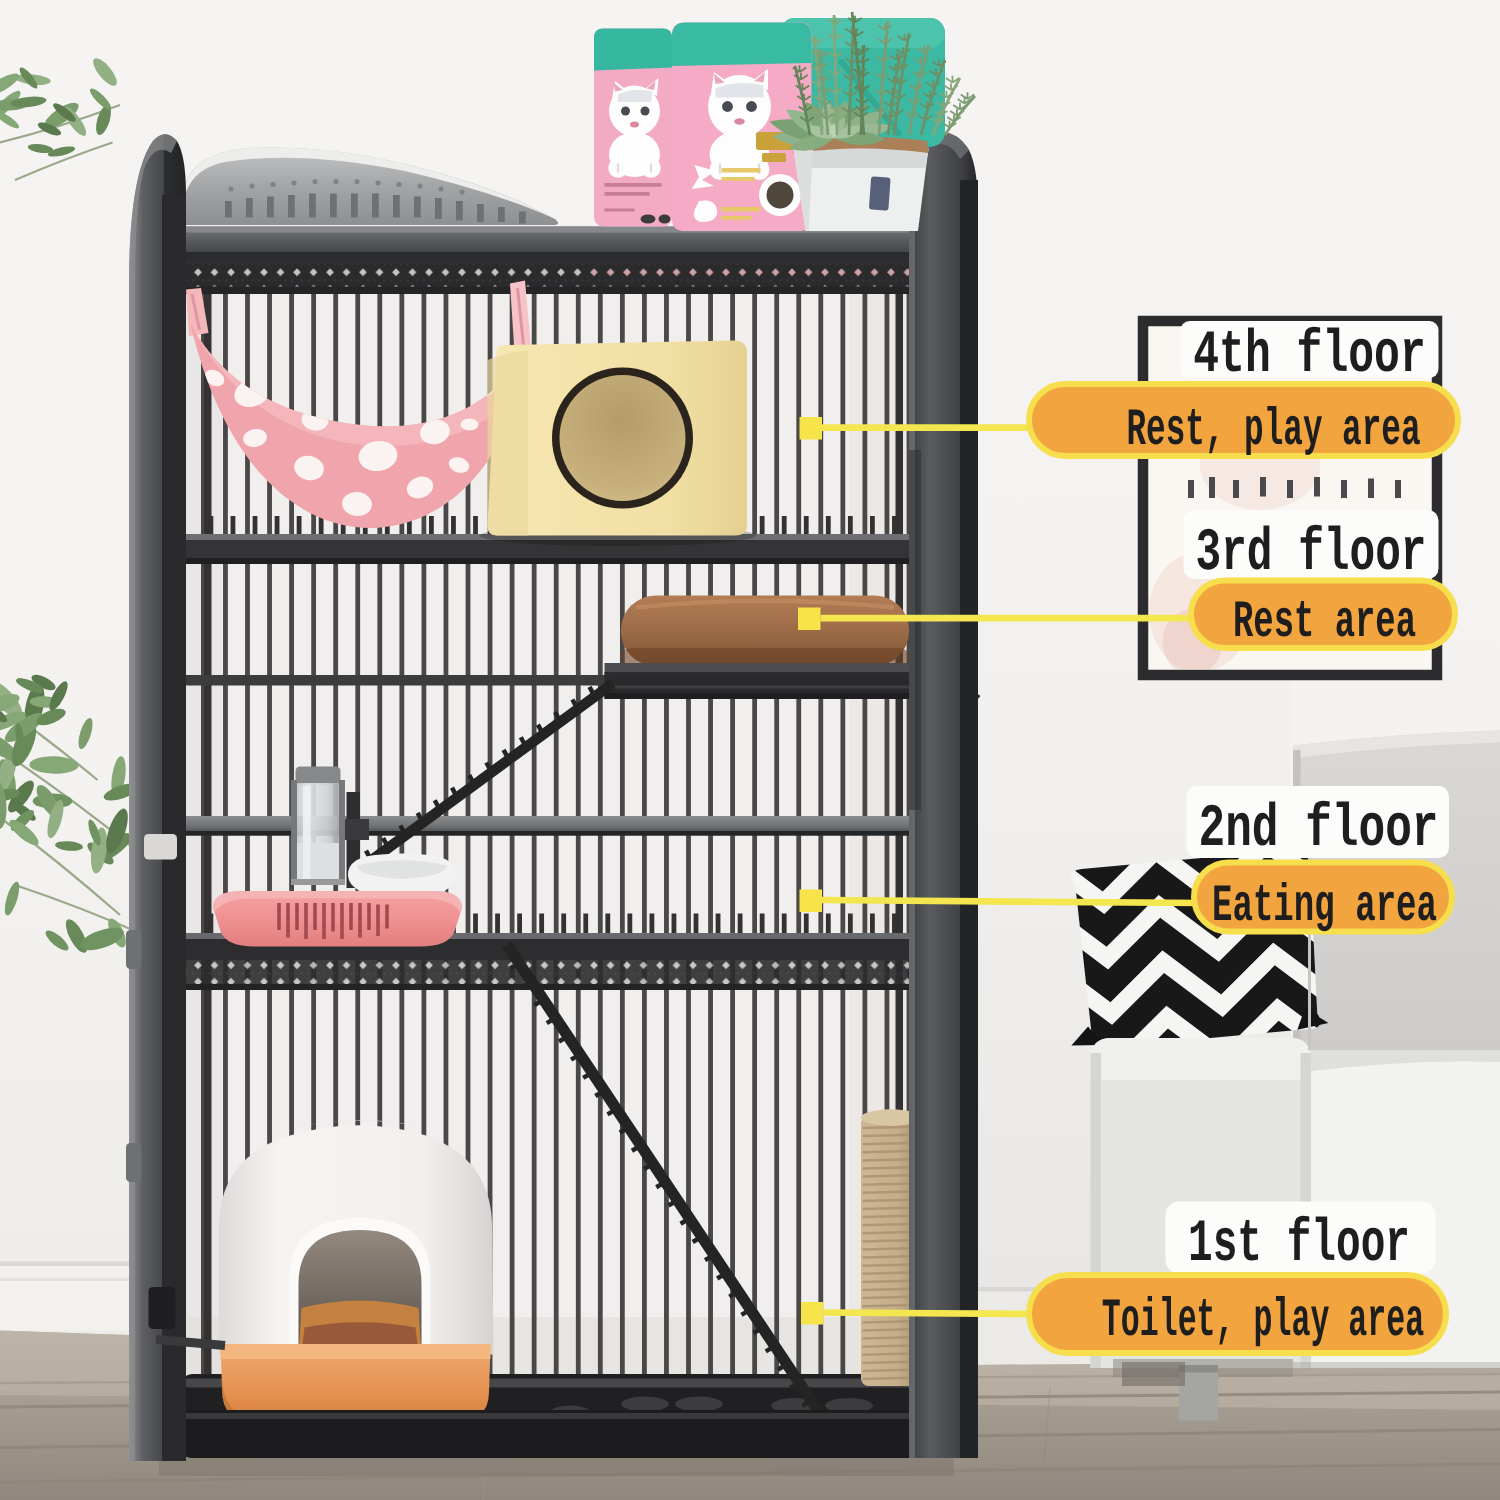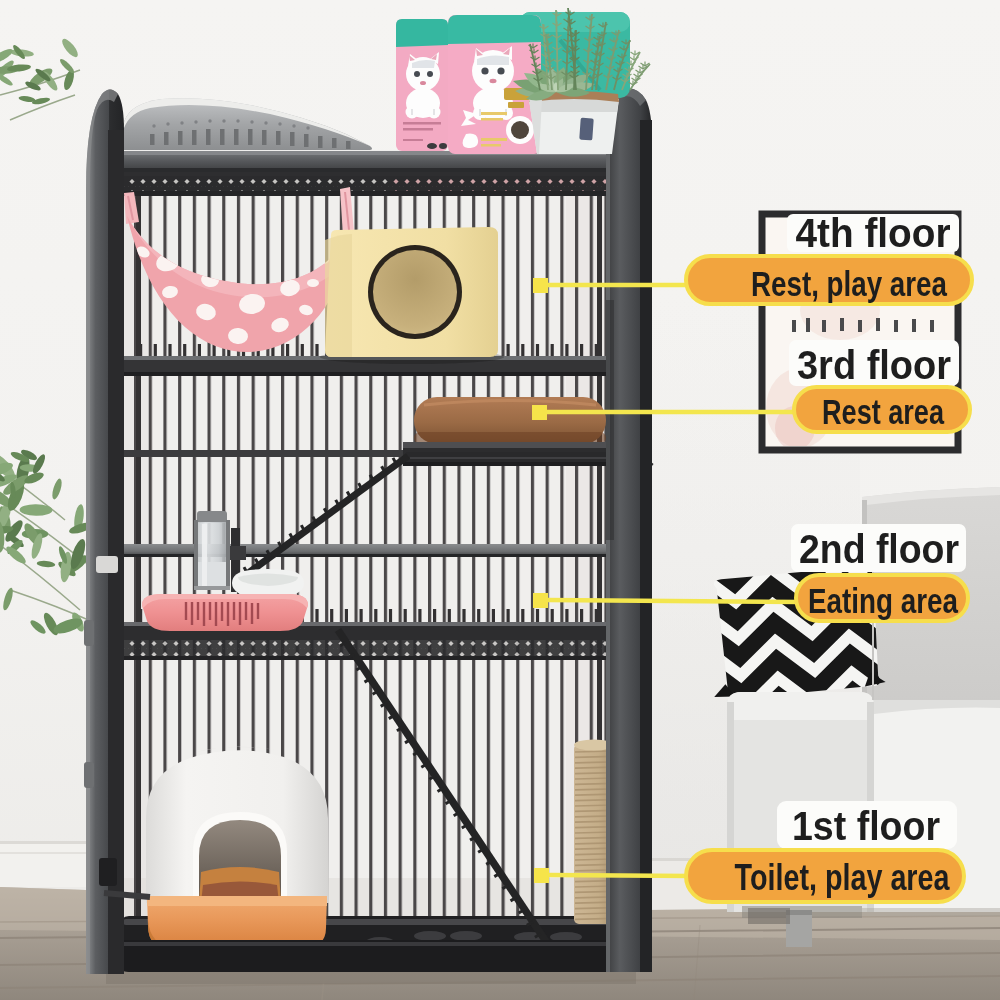--- a/index.html
+++ b/index.html
@@ -1,15 +1,15 @@
 <!DOCTYPE html>
 <html><head><meta charset="utf-8">
 <style>
 html,body{margin:0;padding:0;background:#fff}
-#scene{position:relative;width:1000px;height:1000px;overflow:hidden;font-family:Liberation Sans, sans-serif}
+#scene{position:relative;width:1000px;height:1000px;overflow:hidden;font-family:Liberation Mono, monospace}
 </style></head>
 <body>
 <div id="scene">
 <svg width="1000" height="1000" viewBox="0 0 1000 1000">
 <defs>
 <linearGradient id="wallg" x1="0" y1="0" x2="0" y2="1">
 <stop offset="0" stop-color="#f5f4f2"></stop>
           <stop offset="0.55" stop-color="#f3f2f0"></stop>
           <stop offset="1" stop-color="#ebeae7"></stop>
 </linearGradient>

